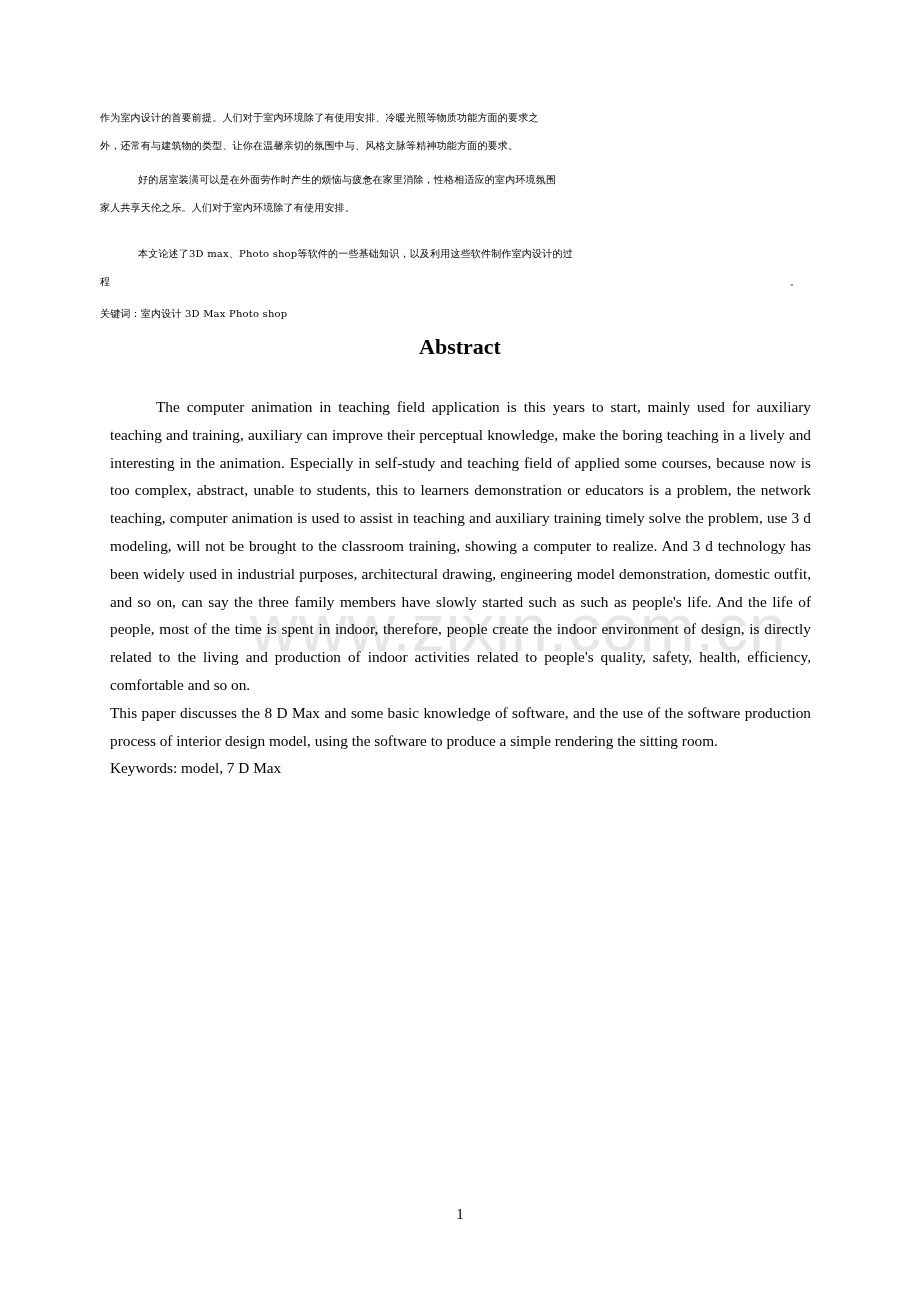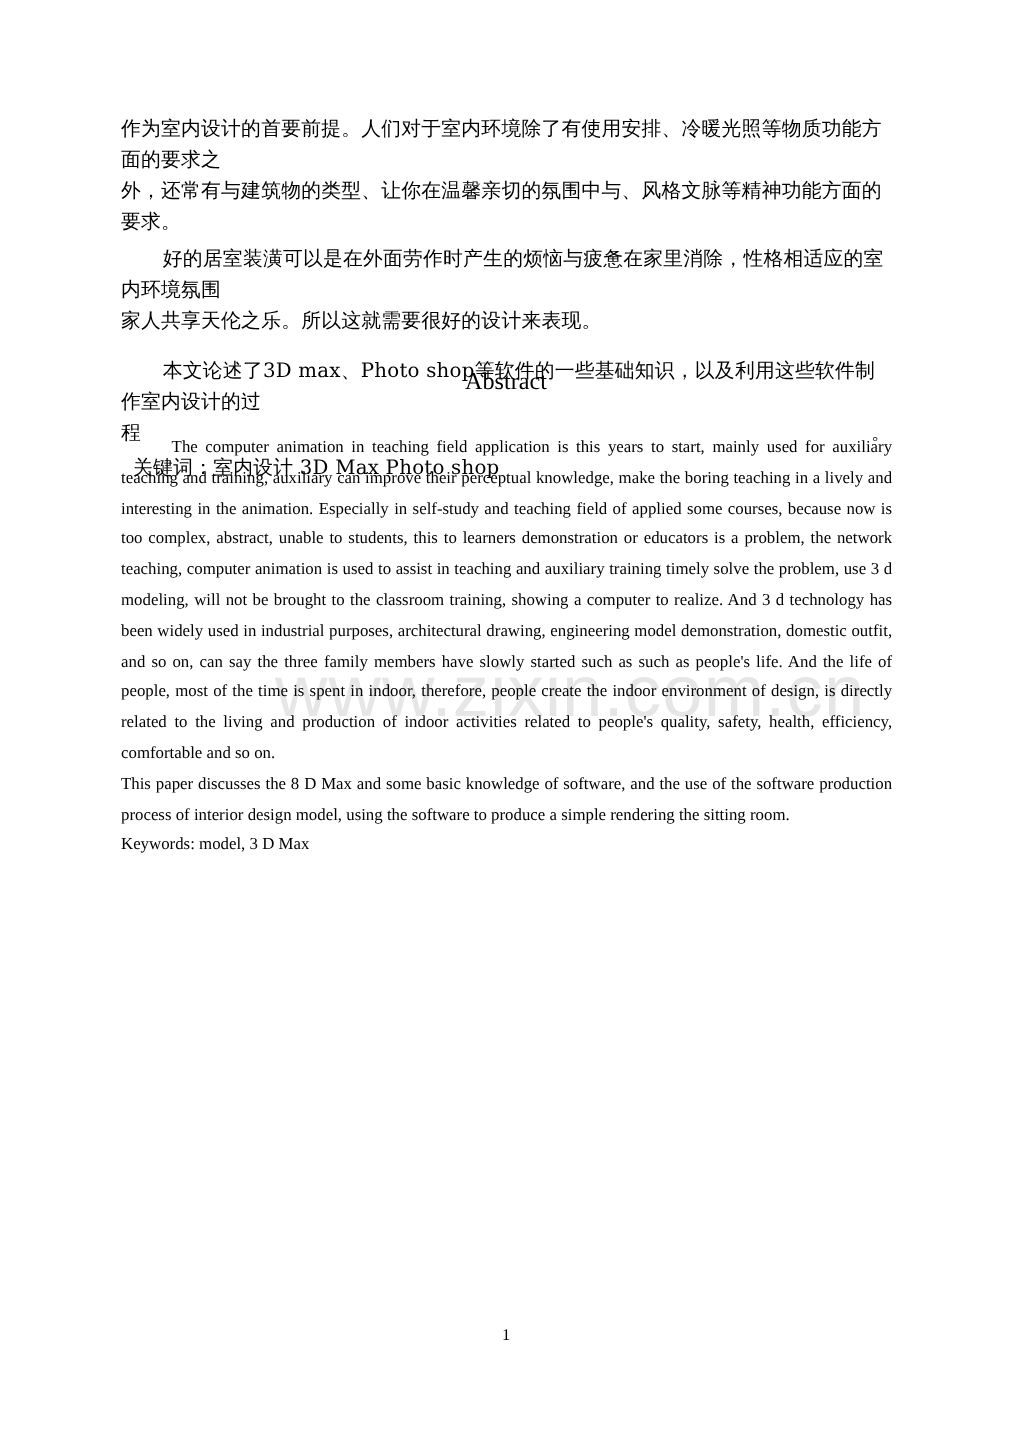--- a/index.html
+++ b/index.html
@@ -1,28 +1,28 @@
 <!DOCTYPE html>
 <html><head>
   <meta charset="utf-8">
   <style>
     html, body { margin: 0; padding: 0; background: #ffffff; }
     body { width: 920px; height: 1302px; position: relative; overflow: hidden; color: #000; }
     .page { position: absolute; left: 0; top: 0; width: 920px; height: 1302px; }
     .cn {
-      position: absolute; left: 110px; width: 700px;
+      position: absolute; left: 100px; width: 700px;
       font-family: "DejaVu Serif", "Liberation Serif", serif;
-      font-size: 18px; line-height: 28px; letter-spacing: 0.2px;
+      font-size: 10px; line-height: 28px; letter-spacing: 0.2px;
     }
     .cn p { margin: 0; }
     .indent { text-indent: 38px; }
     .cn-line-end { display: flex; justify-content: space-between; }
     .abstract-title {
       position: absolute; left: 0; width: 920px; top: 334px; text-align: center;
-      font-family: "Liberation Serif", serif; font-weight: normal; font-size: 22px;
+      font-family: "Liberation Serif", serif; font-weight: bold; font-size: 22px;
     }
     .en {
       position: absolute; left: 110px; width: 701px; top: 393px;
       font-family: "Liberation Serif", serif; font-size: 15.3px; line-height: 27.8px;
       text-align: justify;
     }
     .en p { margin: 0; }
     .en .indent { text-indent: 46px; }
     .watermark {
       position: absolute; left: 250px; top: 590px; width: 420px; text-align: center;
@@ -39,31 +39,31 @@
 <body>
 
 <div class="page">
 
   <div class="watermark">www.zixin.com.cn</div>
 
   <div class="cn" style="top:104px;">
     <p>作为室内设计的首要前提。人们对于室内环境除了有使用安排、冷暖光照等物质功能方面的要求之</p>
     <p>外，还常有与建筑物的类型、让你在温馨亲切的氛围中与、风格文脉等精神功能方面的要求。</p>
     <p class="indent" style="margin-top:6px;">好的居室装潢可以是在外面劳作时产生的烦恼与疲惫在家里消除，性格相适应的室内环境氛围</p>
-    <p>家人共享天伦之乐。所以这就需要很好的设计来表现。</p>
+    <p>家人共享天伦之乐。人们对于室内环境除了有使用安排。</p>
     <p class="indent" style="margin-top:18px;">本文论述了3D max、Photo shop等软件的一些基础知识，以及利用这些软件制作室内设计的过</p>
     <p class="cn-line-end">
       <span>程</span>
       <span>。</span>
     </p>
-    <p style="margin-top:4px;margin-left:11px;">关键词：室内设计  3D Max  Photo shop</p>
+    <p style="margin-top:4px;">关键词：室内设计  3D Max  Photo shop</p>
   </div>
 
   <div class="abstract-title">Abstract</div>
 
   <div class="en">
     <p class="indent">The computer animation in teaching field application is this years to start, mainly used for auxiliary teaching and training, auxiliary can improve their perceptual knowledge, make the boring teaching in a lively and interesting in the animation. Especially in self-study and teaching field of applied some courses, because now is too complex, abstract, unable to students, this to learners demonstration or educators is a problem, the network teaching, computer animation is used to assist in teaching and auxiliary training timely solve the problem, use 3 d modeling, will not be brought to the classroom training, showing a computer to realize. And 3 d technology has been widely used in industrial purposes, architectural drawing, engineering model demonstration, domestic outfit, and so on, can say the three family members have slowly started such as such as people's life. And the life of people, most of the time is spent in indoor, therefore, people create the indoor environment of design, is directly related to the living and production of indoor activities related to people's quality, safety, health, efficiency, comfortable and so on.</p>
     <p>This paper discusses the 8 D Max and some basic knowledge of software, and the use of the software production process of interior design model, using the software to produce a simple rendering the sitting room.</p>
-    <p style="text-align:left;">Keywords: model, 3 D Max</p>
+    <p style="text-align:left;">Keywords: model, 7 D Max</p>
   </div>
 
   <div class="page-number">1</div>
 </div>
 
 </body></html>

